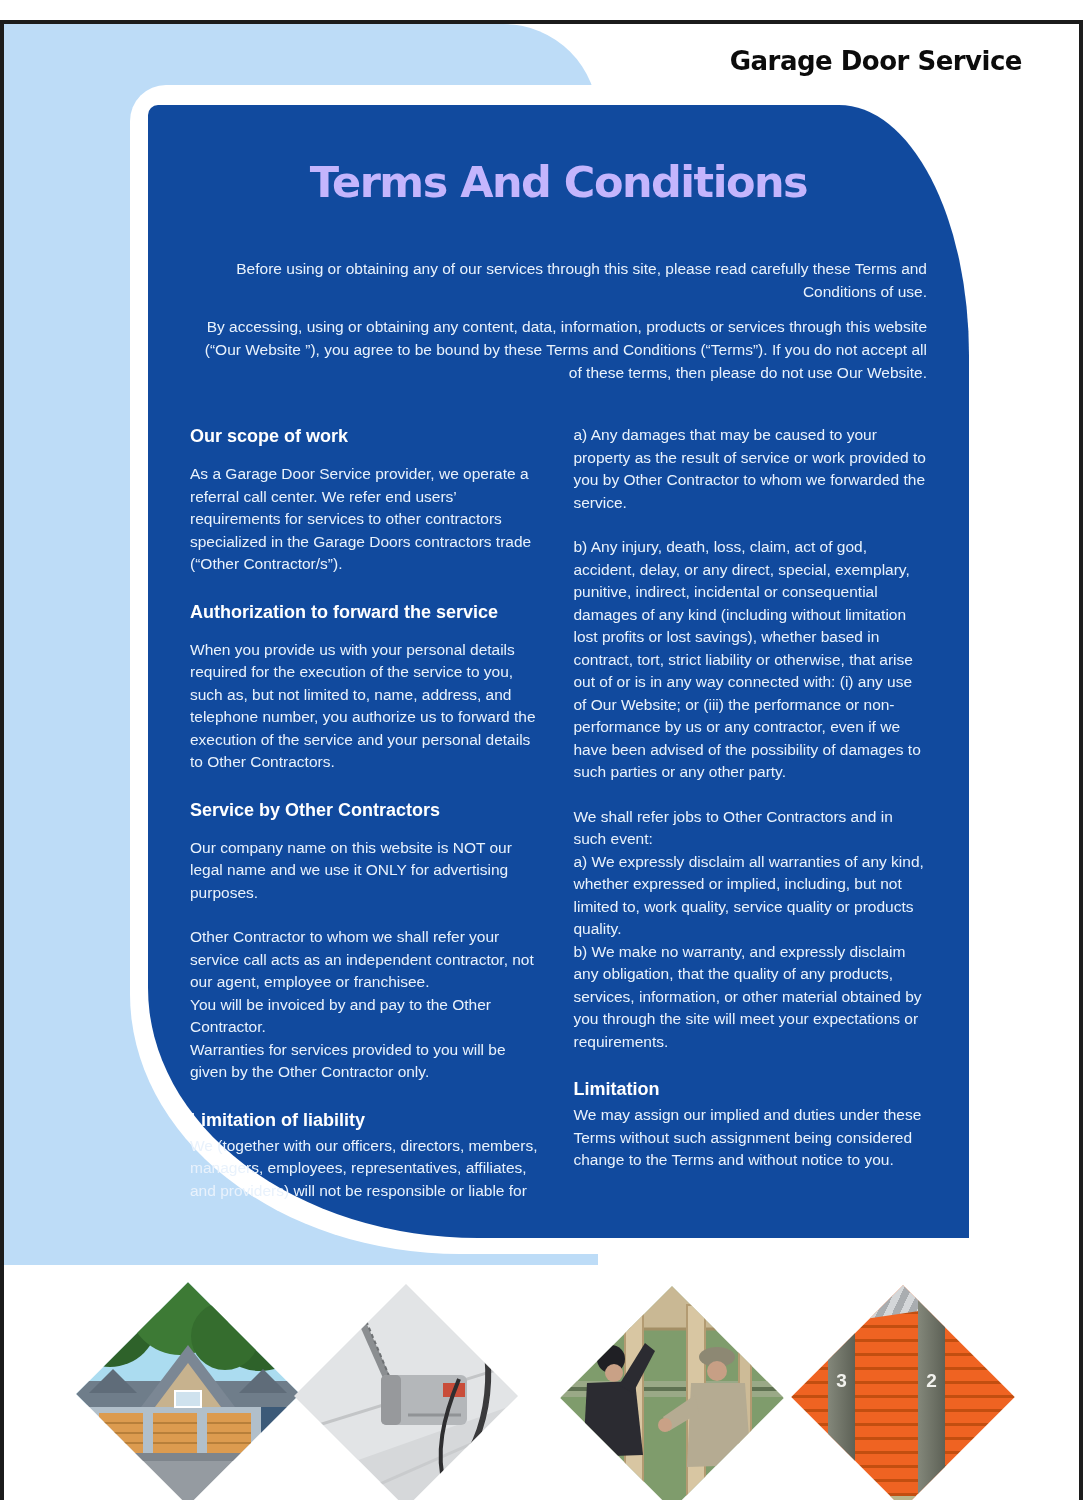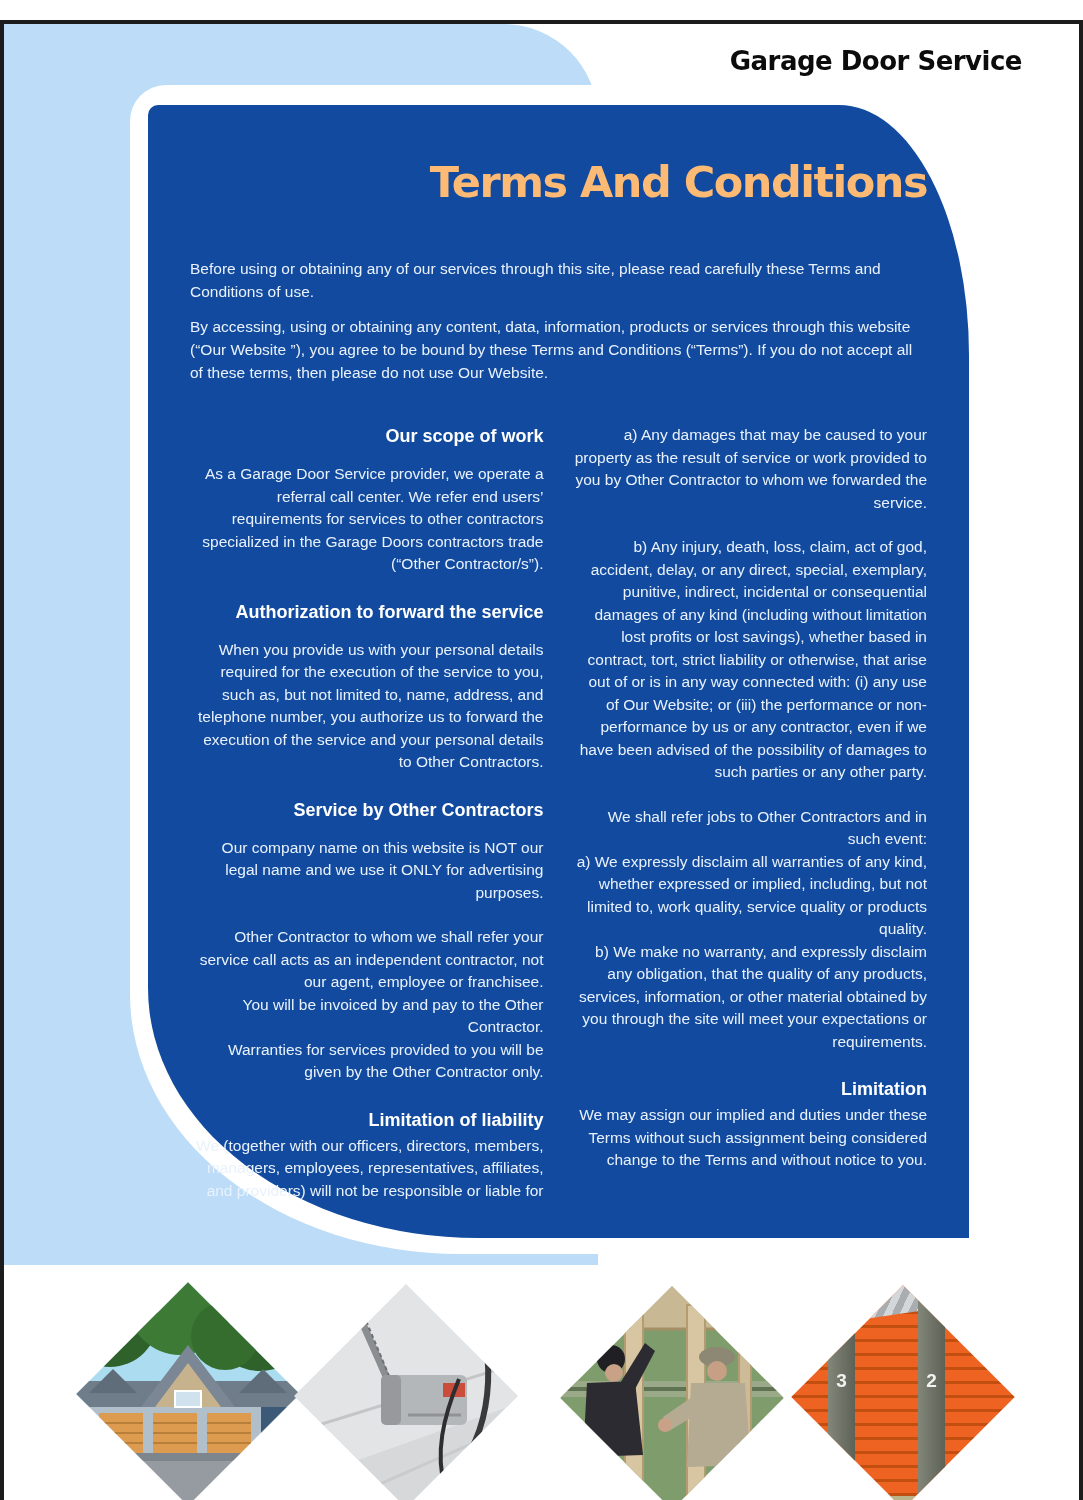--- a/index.html
+++ b/index.html
@@ -11,26 +11,26 @@
         background:#bddcf7;border-top-right-radius:95px;}
   .white-card{position:absolute;left:126px;top:61px;right:0;height:1169px;background:#ffffff;
         border-top-left-radius:36px;border-bottom-left-radius:330px 260px;}
   .bottom-white{position:absolute;left:0;top:1241px;right:0;bottom:0;background:#ffffff;
         border-top-left-radius:300px 150px;}
   .blue-card{position:absolute;left:144px;top:81px;width:821px;height:1133px;background:#114a9e;
         border-radius:10px 130px 0 330px / 10px 250px 0 250px;
         padding:0 42px;box-sizing:border-box;color:#e9f2fc;}
   .brand{position:absolute;top:22px;right:57px;font-family:"DejaVu Sans",sans-serif;
         font-weight:bold;font-size:26px;letter-spacing:-0.5px;color:#0c0c0c;}
-  .title{margin:52px 0 0 0;text-align:right;font-family:"DejaVu Sans",sans-serif;
-        font-weight:bold;font-size:43px;letter-spacing:-1.5px;color:#fdba74;}
+  .title{margin:52px 0 0 0;text-align:center;font-family:"DejaVu Sans",sans-serif;
+        font-weight:bold;font-size:43px;letter-spacing:-1.5px;color:#c4b5fd;}
   .intro{margin-top:50px;font-size:15.5px;line-height:23px;}
-  .intro p{margin:0 0 12px 0;}
+  .intro p{margin:0 0 12px 0;text-align:right;}
   .cols{display:flex;gap:30px;margin-top:40px;font-size:15.5px;line-height:22.5px;}
-  .col{flex:1;min-width:0;text-align:right;}
+  .col{flex:1;min-width:0;}
   .sec-h{font-weight:bold;font-size:18px;color:#ffffff;margin:24px 0 15px 0;line-height:24px;}
   .sec-h.first{margin-top:0;}
   .sec-h.tight{margin-bottom:3px;}
   .col p{margin:0 0 22px 0;white-space:pre-line;}
   
   .diamond{position:absolute;width:158px;height:158px;transform:rotate(45deg);overflow:hidden;}
   .ph{position:absolute;left:50%;top:50%;width:226px;height:226px;margin:-113px 0 0 -113px;
       transform:rotate(-45deg);}
   .ph svg{display:block;width:226px;height:226px;}
   #d1{left:105px;top:1291px;}

